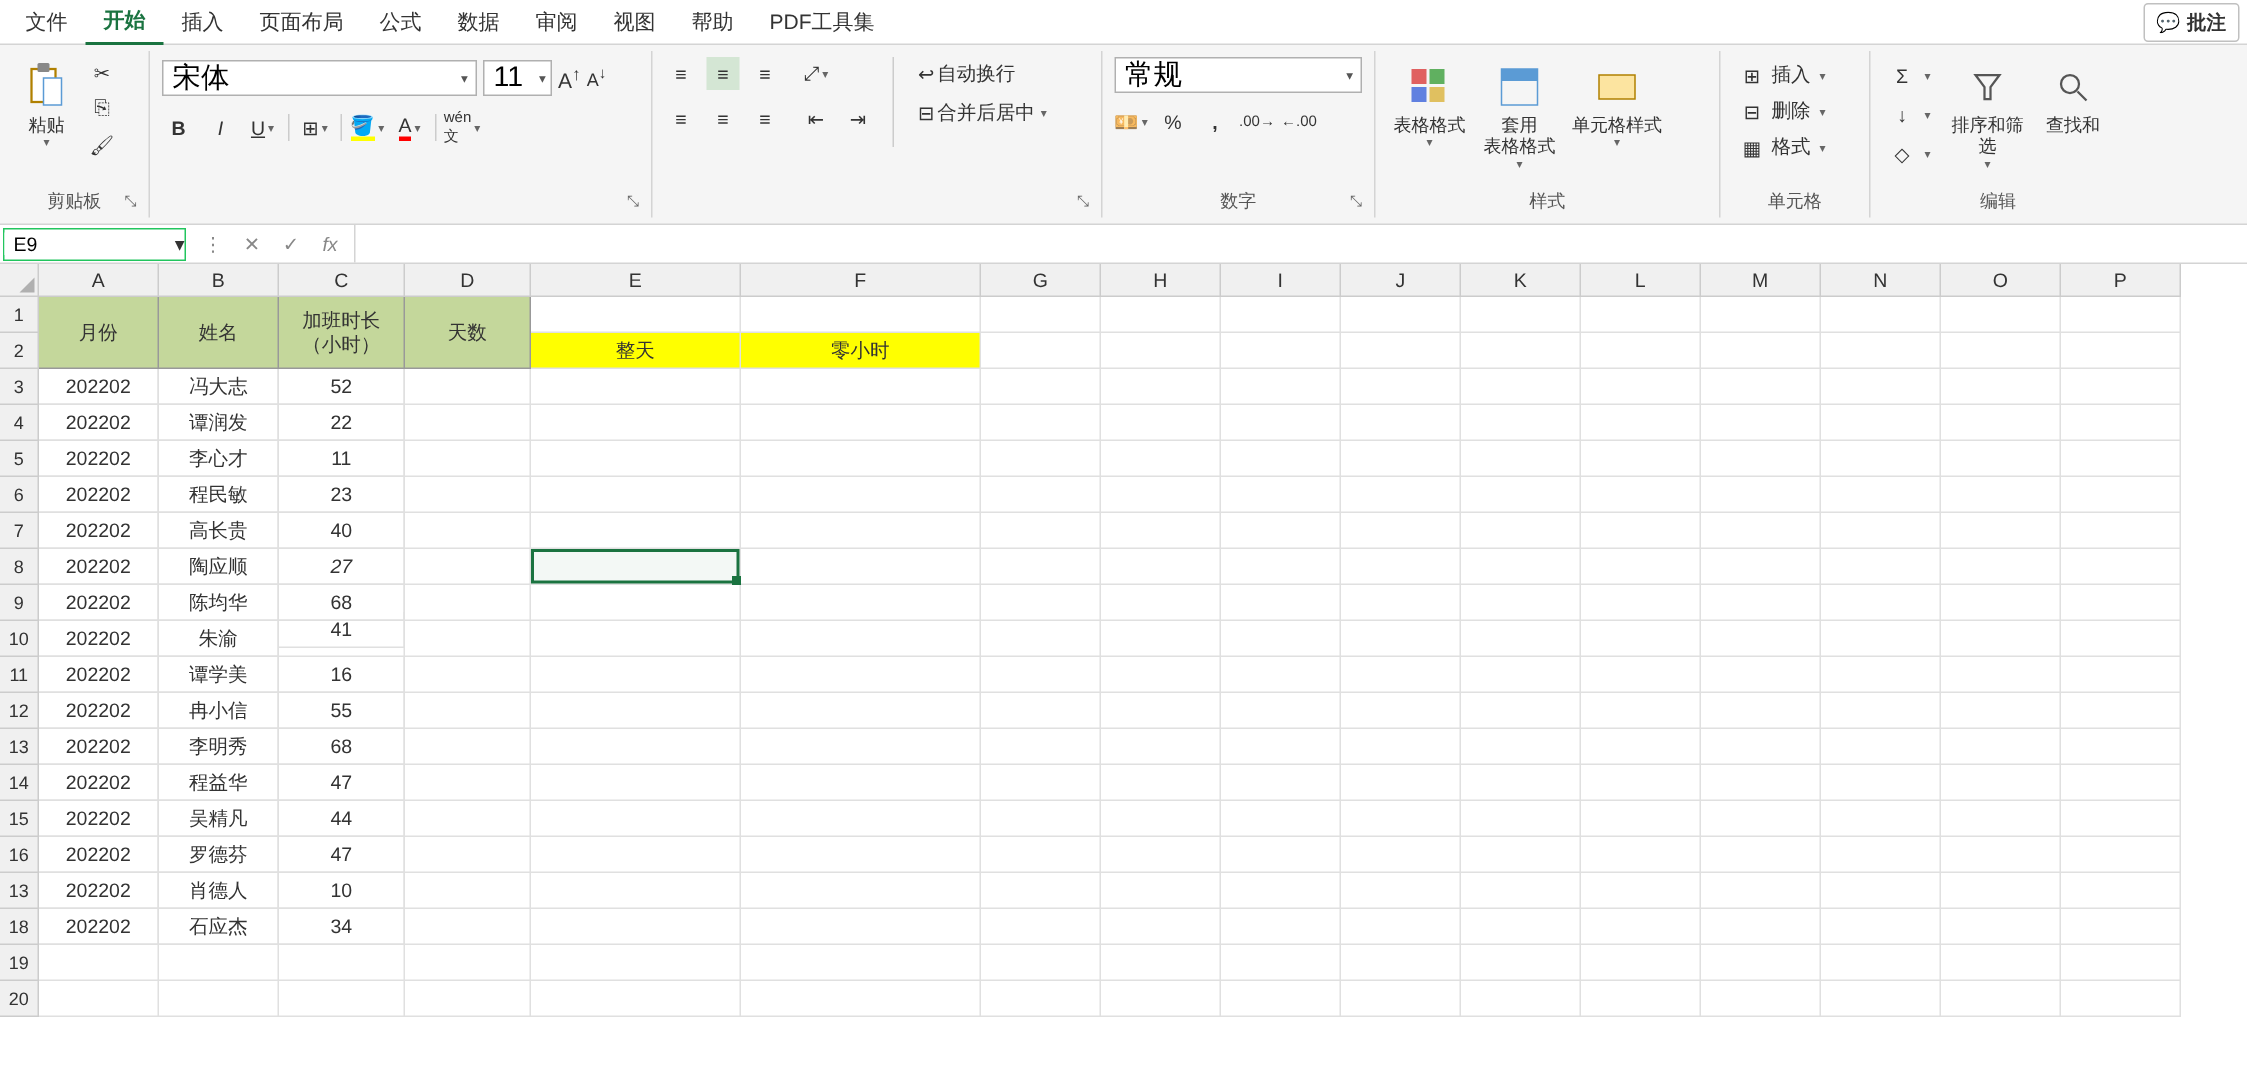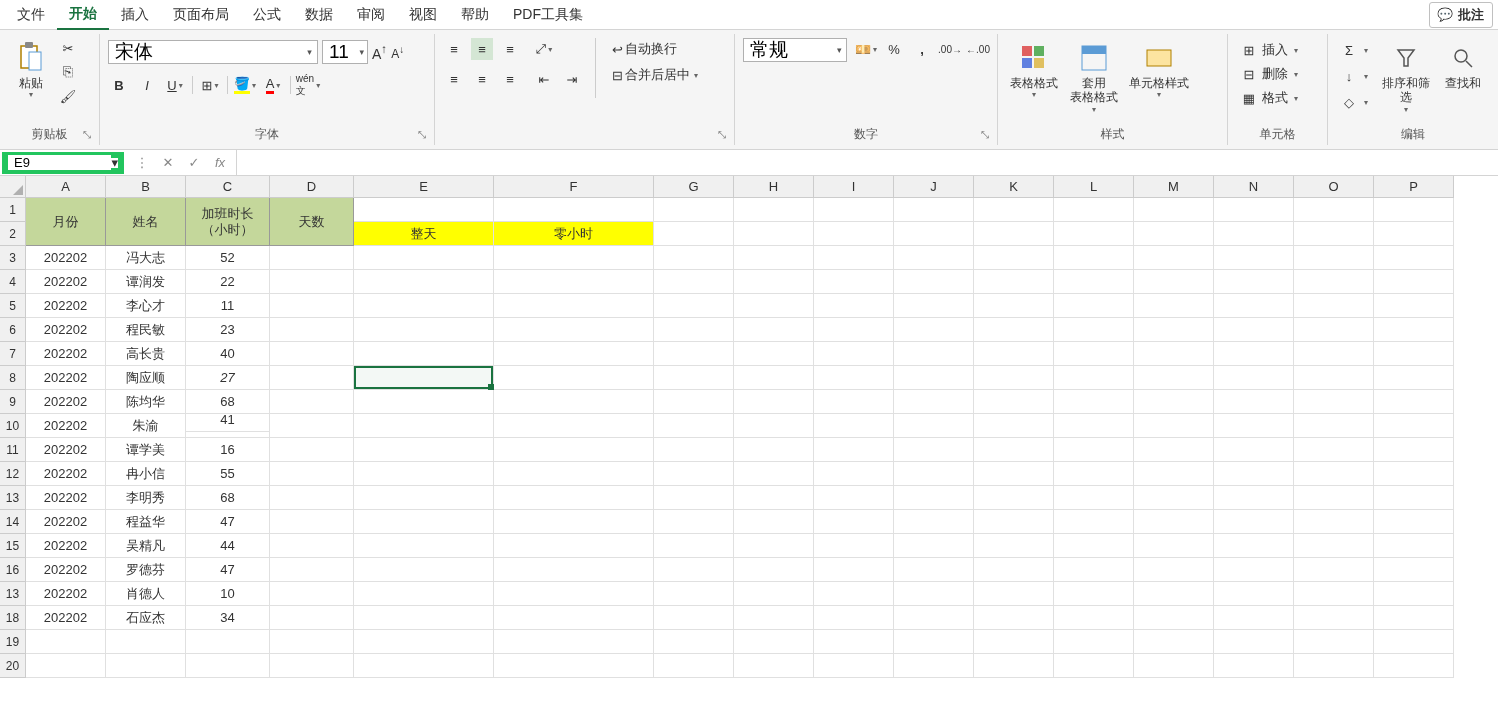--- a/index.html
+++ b/index.html
@@ -35,21 +35,21 @@
 
 .row-btns { display: flex; gap: 6px; align-items: center; }
 .row-btns .btn { width: 22px; height: 22px; display: flex; align-items: center; justify-content: center; cursor: pointer; position: relative; }
 .dd-tri { font-size: 8px; color: #666; margin-left: 2px; }
 
 .menu-row { display: flex; align-items: center; gap: 4px; padding: 2px 4px; cursor: pointer; height: 24px; }
 .menu-row .mic { width: 18px; text-align: center; }
 
 
 .formula-bar { display: flex; align-items: center; height: 26px; border-bottom: 1px solid #d4d4d4; background: #fff; }
-.name-box { width: 122px; border: 6px solid #22c55e; display: flex; align-items: center; height: 22px; margin: 2px; }
+.name-box { width: 122px; border: 1px solid #22c55e; display: flex; align-items: center; height: 22px; margin: 2px; }
 .name-box input { border: none; outline: none; width: 100%; padding: 0 6px; font-size: 13px; }
 .fb-btns { display: flex; gap: 2px; padding: 0 4px; border-right: 1px solid #d4d4d4; align-items: center; height: 100%; }
 .fb-btn { width: 24px; height: 22px; display: flex; align-items: center; justify-content: center; color: #888; cursor: pointer; }
 .fb-input { flex: 1; padding: 0 8px; }
 .fb-input input { border: none; outline: none; width: 100%; font-size: 13px; }
 
 
 .grid-wrap { position: relative; overflow: hidden; }
 .corner { position: absolute; left: 0; top: 0; width: 26px; height: 22px; background: #f0f0f0; border-right: 1px solid #ccc; border-bottom: 1px solid #ccc; z-index: 3; }
 .corner::after { content: ""; position: absolute; right: 2px; bottom: 2px; width: 0; height: 0; border-style: solid; border-width: 0 0 10px 10px; border-color: transparent transparent #b0b0b0 transparent; }
@@ -161,21 +161,20 @@
             <span style="border-bottom:3px solid #ff0000">A</span>
             <span class="dd-tri">▾</span>
           </div>
         <div style="width:1px;height:18px;background:#ccc"></div>
         <div class="btn">
             <span style="font-size:10px">wén<br>文</span>
             <span class="dd-tri">▾</span>
           </div>
       </div>
     </div>
-    <div class="group-label">字体</div>
     <div class="dialog-launcher">⤡</div>
   </div>
 
   <div class="group" style="min-width:300px">
     <div class="group-body" style="gap:12px">
       <div style="display:flex;flex-direction:column;gap:8px">
         <div class="row-btns">
           <div class="btn">≡</div>
           <div class="btn" style="background:#d4e6d4">≡</div>
           <div class="btn">≡</div>
@@ -205,21 +204,21 @@
           <span>⊟</span>
           <span>合并后居中</span>
           <span class="dd-tri">▾</span>
         </div>
       </div>
     </div>
     <div class="dialog-launcher">⤡</div>
   </div>
 
   <div class="group" style="min-width:180px">
-    <div class="group-body" style="flex-direction:row;gap:8px;width:100%">
+    <div class="group-body" style="flex-direction:column;gap:8px;width:100%">
       <div class="combo" style="width:165px">
         <input value="常规" style="">
         <span class="dd-arrow">▾</span>
       </div>
       <div class="row-btns">
         <div class="btn">💴<span class="dd-tri">▾</span></div>
         <div class="btn">%</div>
         <div class="btn">
             <b>,</b>
           </div>

